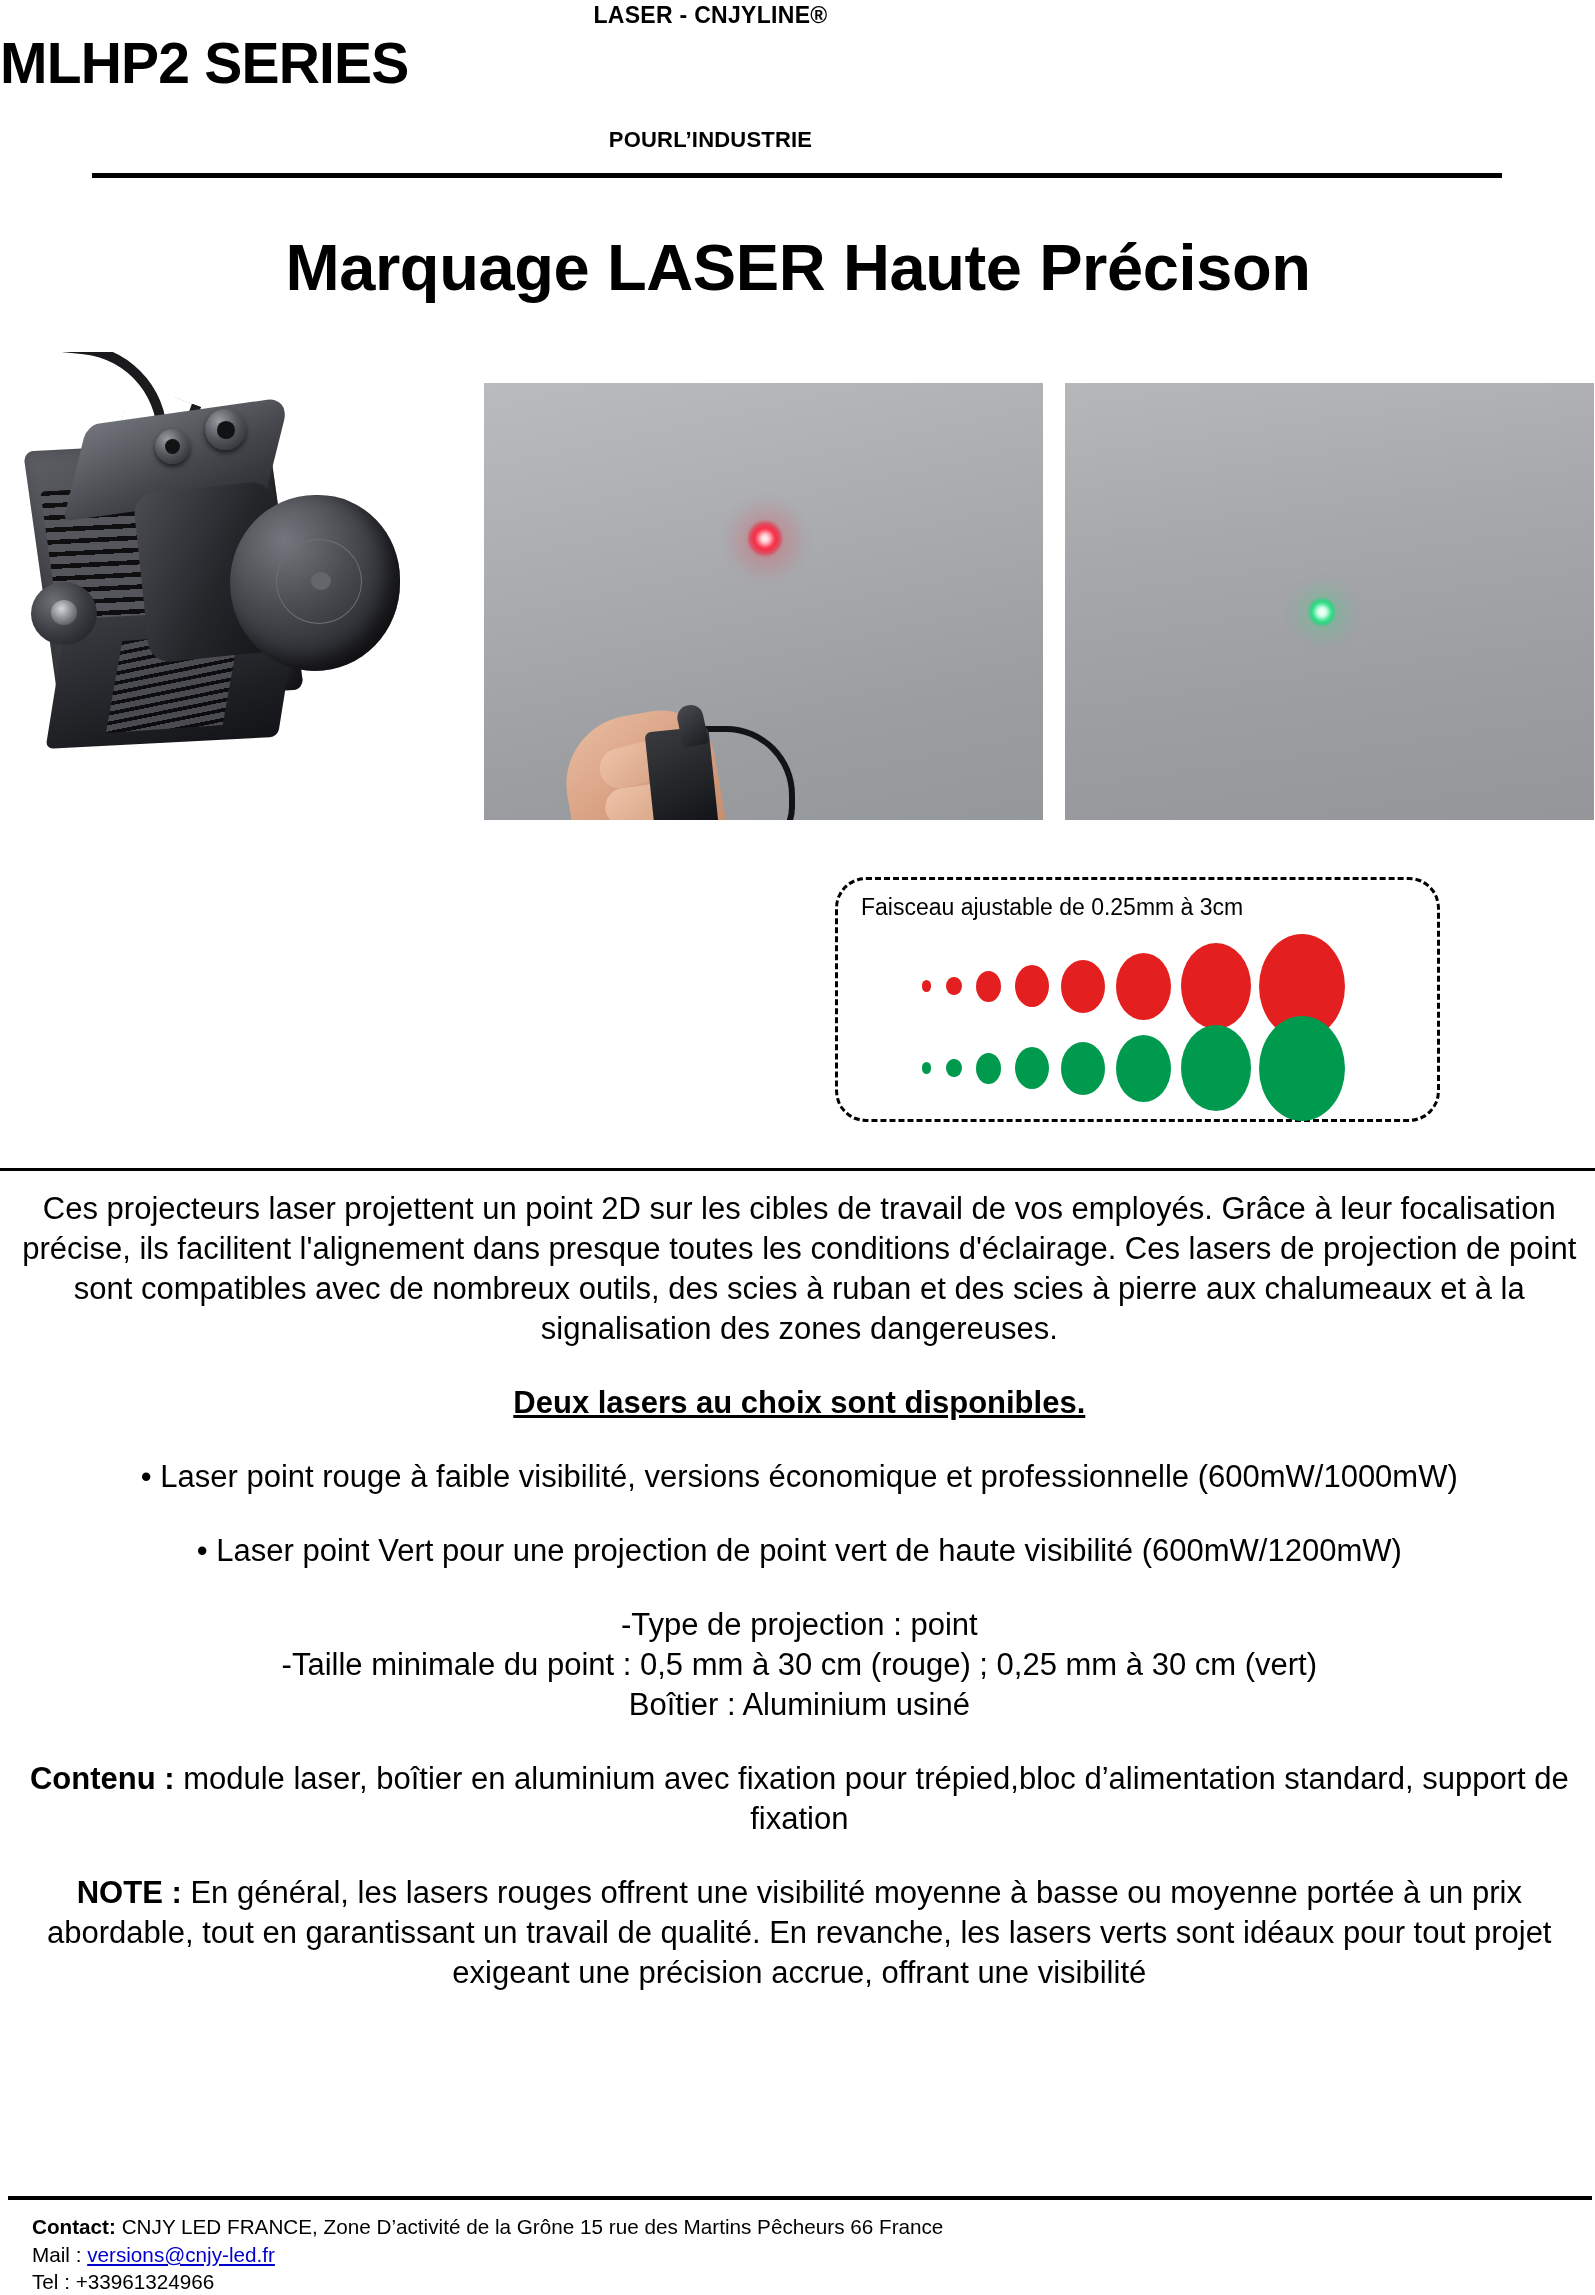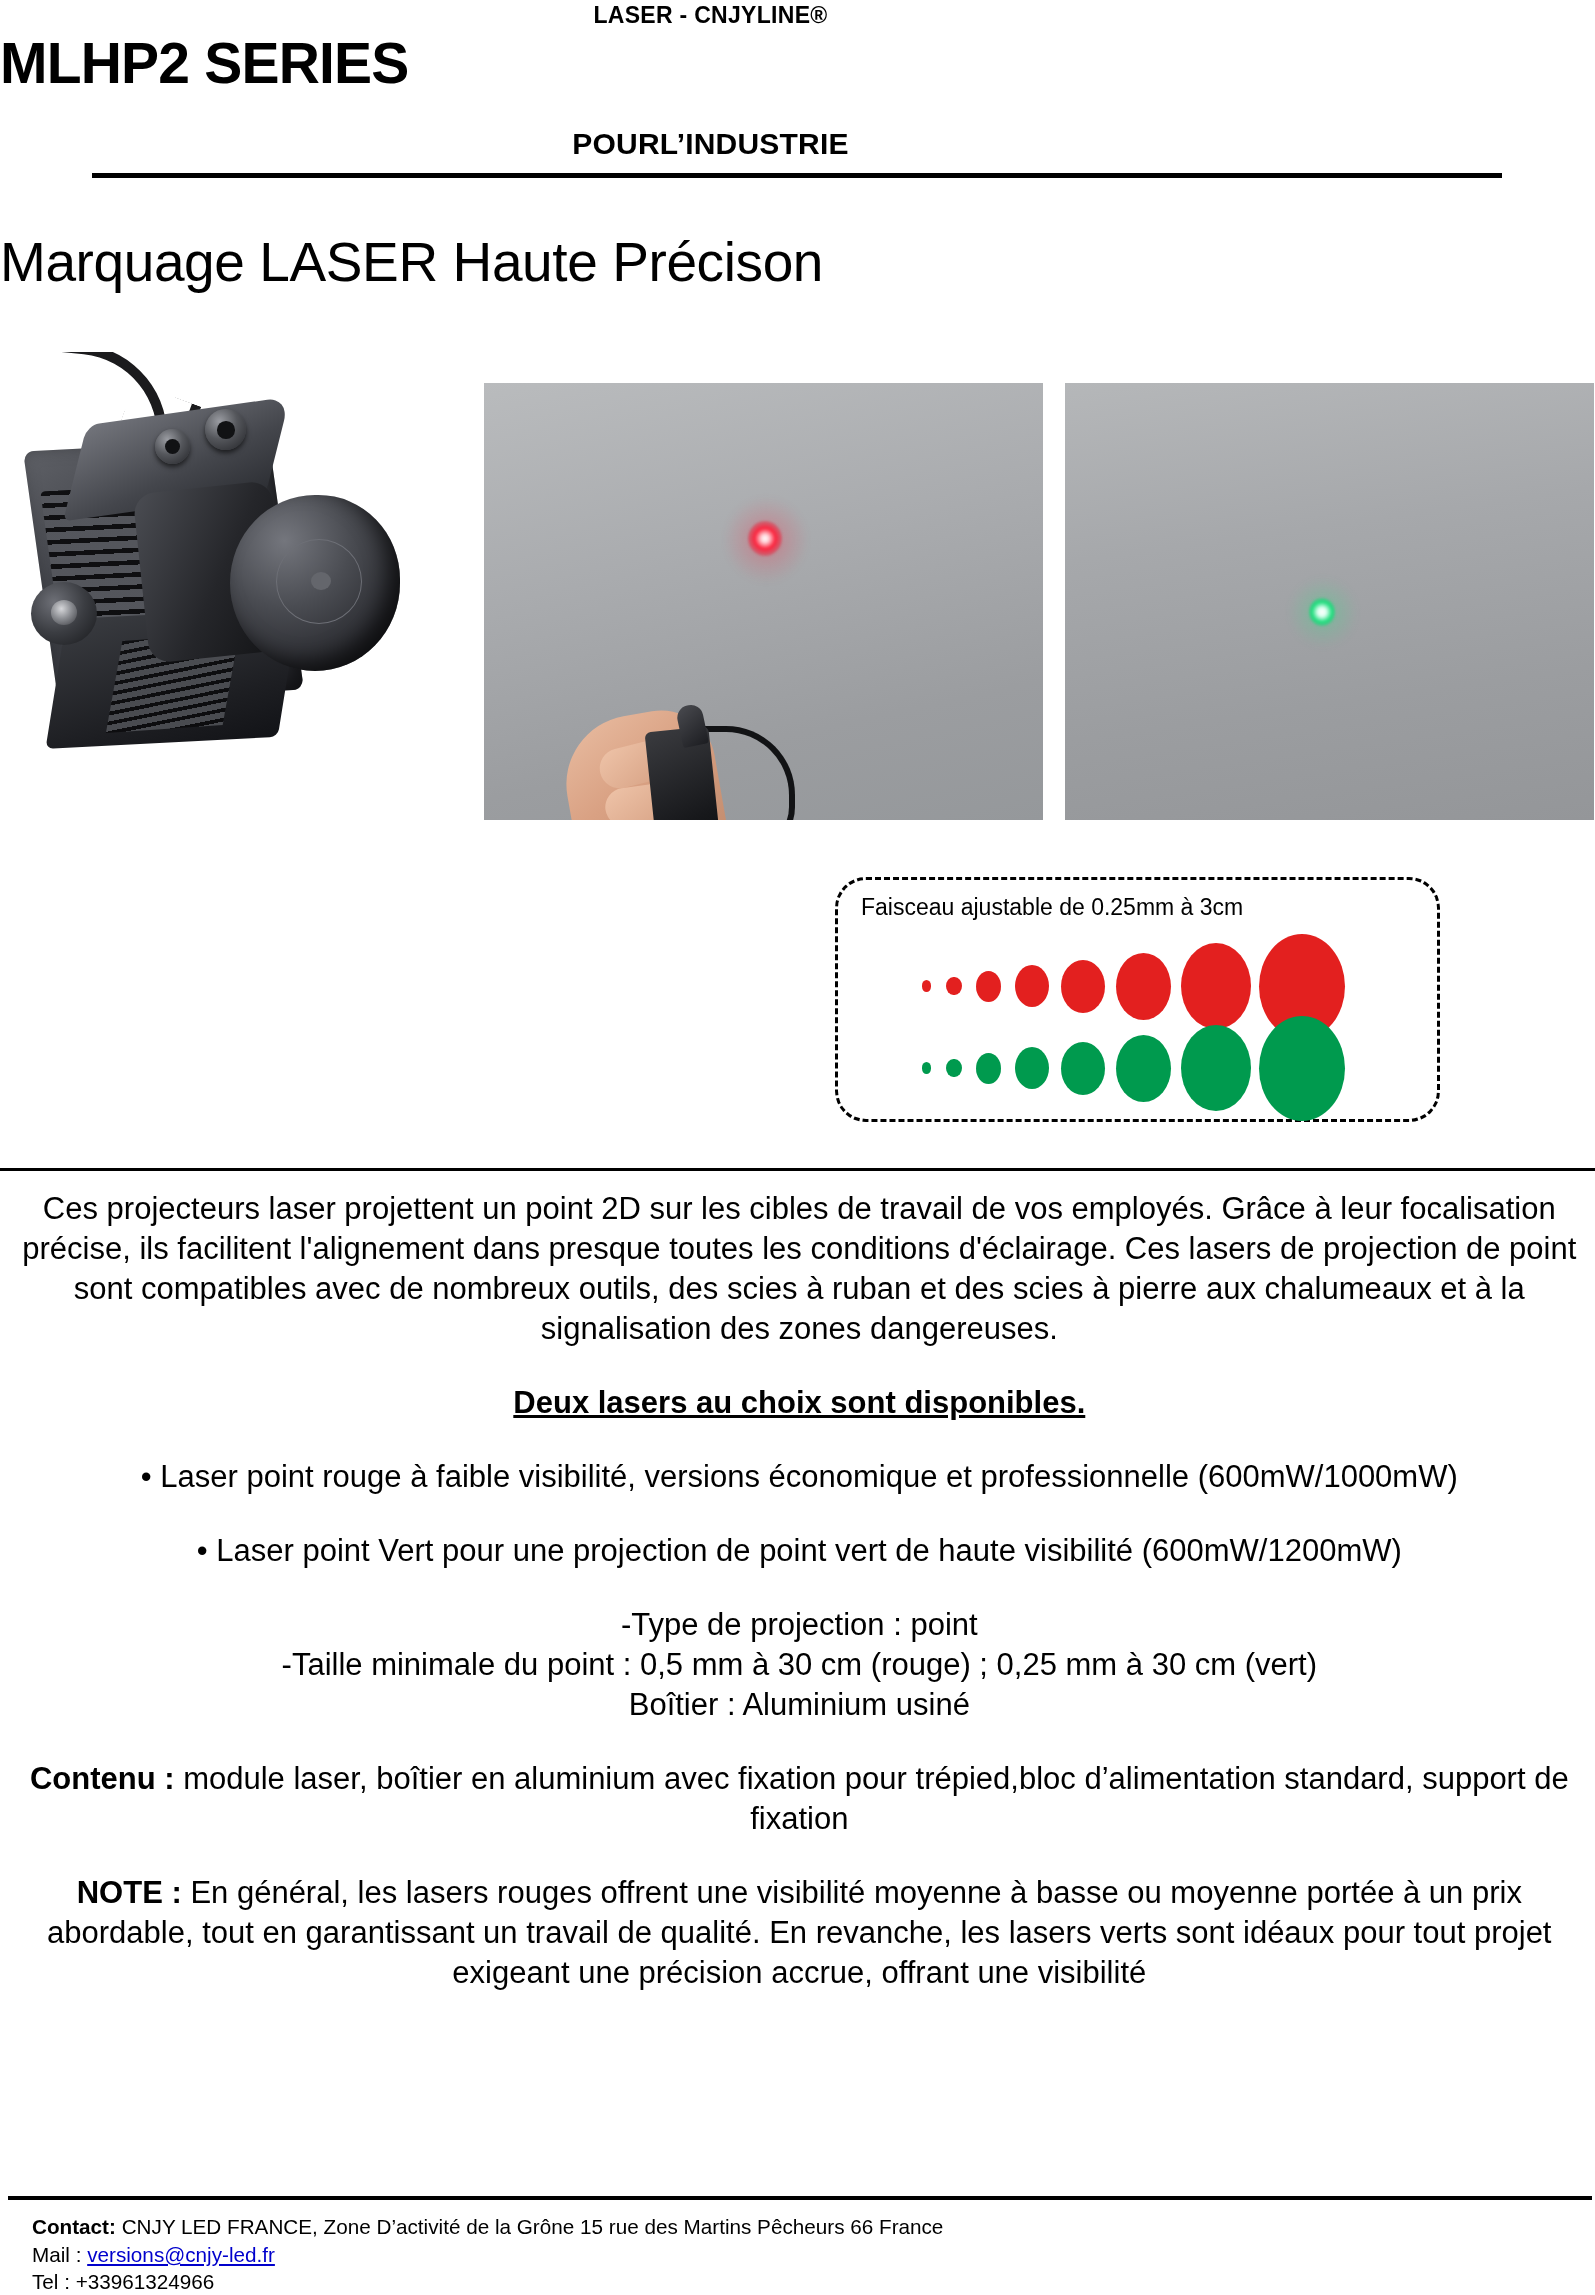--- a/index.html
+++ b/index.html
@@ -44,42 +44,42 @@
     font-weight: bold;
     letter-spacing: -0.8px;
     line-height: 1;
   }
   .series-sub {
     position: absolute;
     left: 0;
     top: 127px;
     width: 1421px;
     text-align: center;
-    font-size: 30px;
+    font-size: 22px;
     font-weight: bold;
     letter-spacing: 0.2px;
   }
   .header-rule {
     position: absolute;
     left: 92px;
     top: 173px;
     width: 1410px;
     height: 5.4px;
     background: #000000;
   }
 
   
   .main-title {
     position: absolute;
     left: 0;
     top: 230px;
     width: 1596px;
-    text-align: left;
-    font-size: 55px;
-    font-weight: normal;
+    text-align: center;
+    font-size: 65px;
+    font-weight: bold;
     letter-spacing: -0.4px;
   }
 
   
   .photo-row {
     position: absolute;
     left: 0;
     top: 352px;
     width: 1596px;
     height: 490px;

